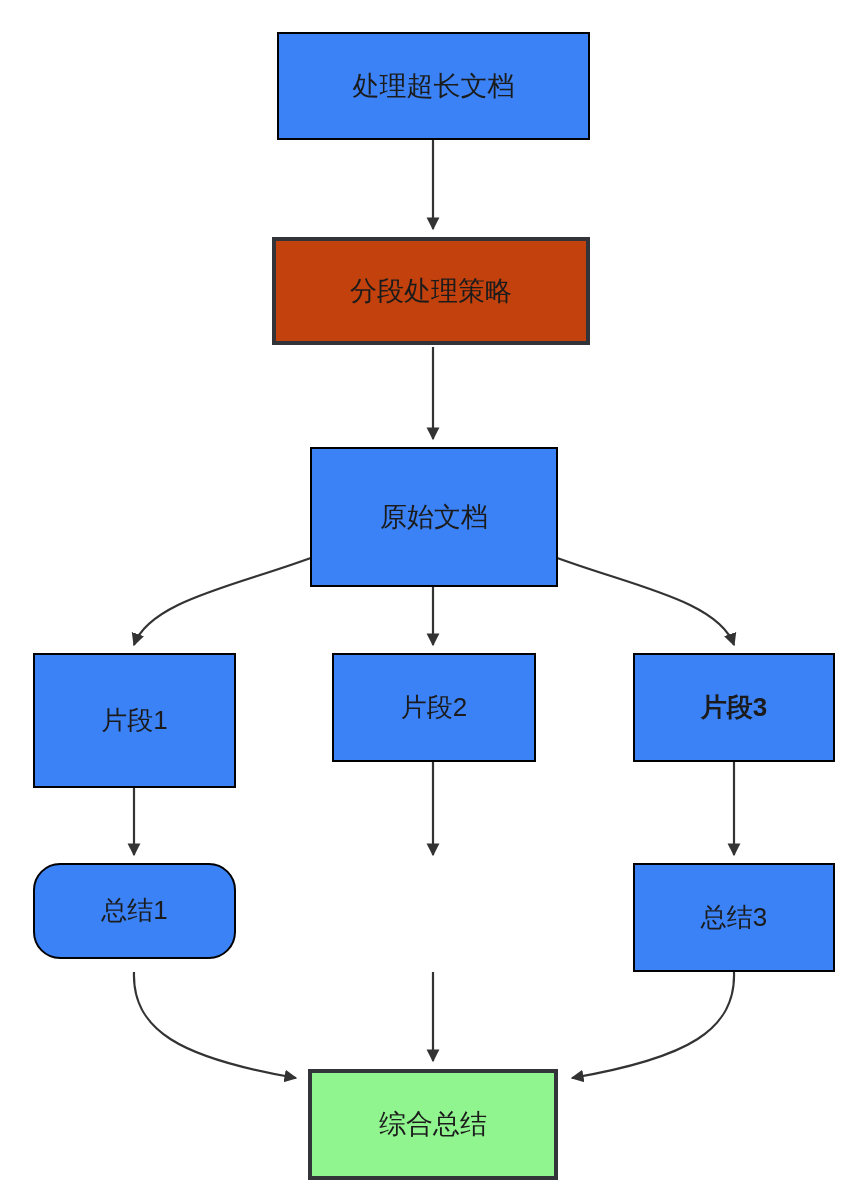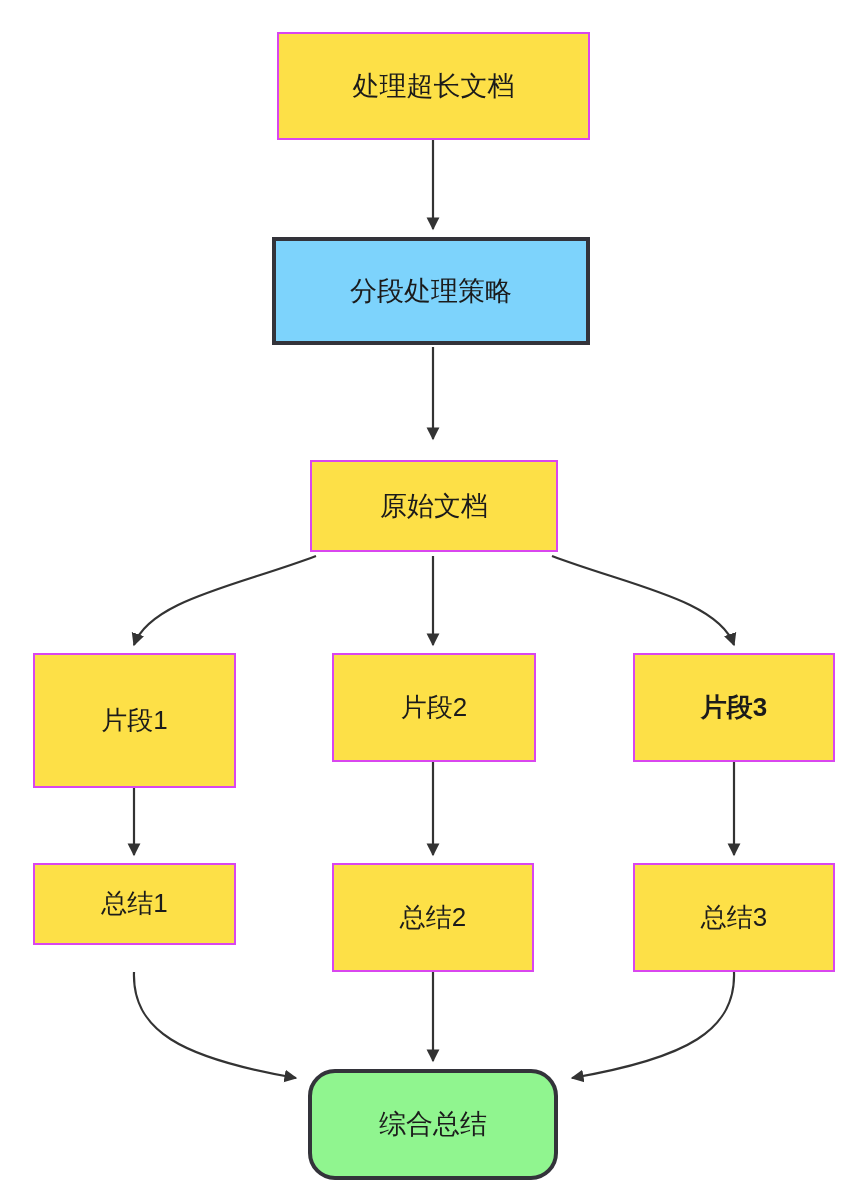--- a/index.html
+++ b/index.html
@@ -28,26 +28,26 @@
     box-sizing: border-box;
     display: flex;
     align-items: center;
     justify-content: center;
     text-align: center;
     line-height: 1.2;
     color: #1b1b1b;
     white-space: nowrap;
   }
   .node-normal {
-    background: #fde047;
-    border: 2px solid #d946ef;
+    background: #3b82f6;
+    border: 2px solid #000000;
     font-size: 27px;
   }
   .node-highlight {
-    background: #7dd3fc;
+    background: #c2410c;
     border: 4px solid #33333A;
     font-size: 27px;
   }
   .node-result {
     background: #90F58F;
     border: 4px solid #33333A;
     font-size: 27px;
   }
   .node-small {
     font-size: 26px;
@@ -89,45 +89,42 @@
   </svg>
 
   <div class="node node-normal" style="left: 277px; top: 32px; width: 313px; height: 108px;">
     <span>处理超长文档</span>
   </div>
 
   <div class="node node-highlight" style="left: 272px; top: 237px; width: 318px; height: 108px;">
     <span>分段处理策略</span>
   </div>
 
-  <div class="node node-normal" style="left: 310px; top: 460px; width: 248px; height: 92px;">
+  <div class="node node-normal" style="left: 310px; top: 447px; width: 248px; height: 140px;">
     <span>原始文档</span>
   </div>
 
   <div class="node node-normal node-small" style="left: 33px; top: 653px; width: 203px; height: 135px;">
     <span>片段1</span>
   </div>
 
   <div class="node node-normal node-small" style="left: 332px; top: 653px; width: 204px; height: 109px;">
     <span>片段2</span>
   </div>
 
   <div class="node node-normal node-small" style="left: 633px; top: 653px; width: 202px; height: 109px; font-weight: bold;">
     <span>片段3</span>
   </div>
 
-  <div class="node node-normal node-small" style="left: 33px; top: 863px; width: 203px; height: 82px;">
+  <div class="node node-normal node-small" style="left: 33px; top: 863px; width: 203px; height: 96px; border-radius: 27px;">
     <span>总结1</span>
   </div>
 
-  <div class="node node-normal node-small" style="left: 332px; top: 863px; width: 202px; height: 109px;">
-    <span>总结2</span>
-  </div>
 
   <div class="node node-normal node-small" style="left: 633px; top: 863px; width: 202px; height: 109px;">
     <span>总结3</span>
   </div>
 
-  <div class="node node-result" style="left: 308px; top: 1069px; width: 250px; height: 111px; border-radius: 27px;">
+  <div class="node node-result" style="left: 308px; top: 1069px; width: 250px; height: 111px;">
     <span>综合总结</span>
   </div>
 
 </div>
 
 </body></html>

